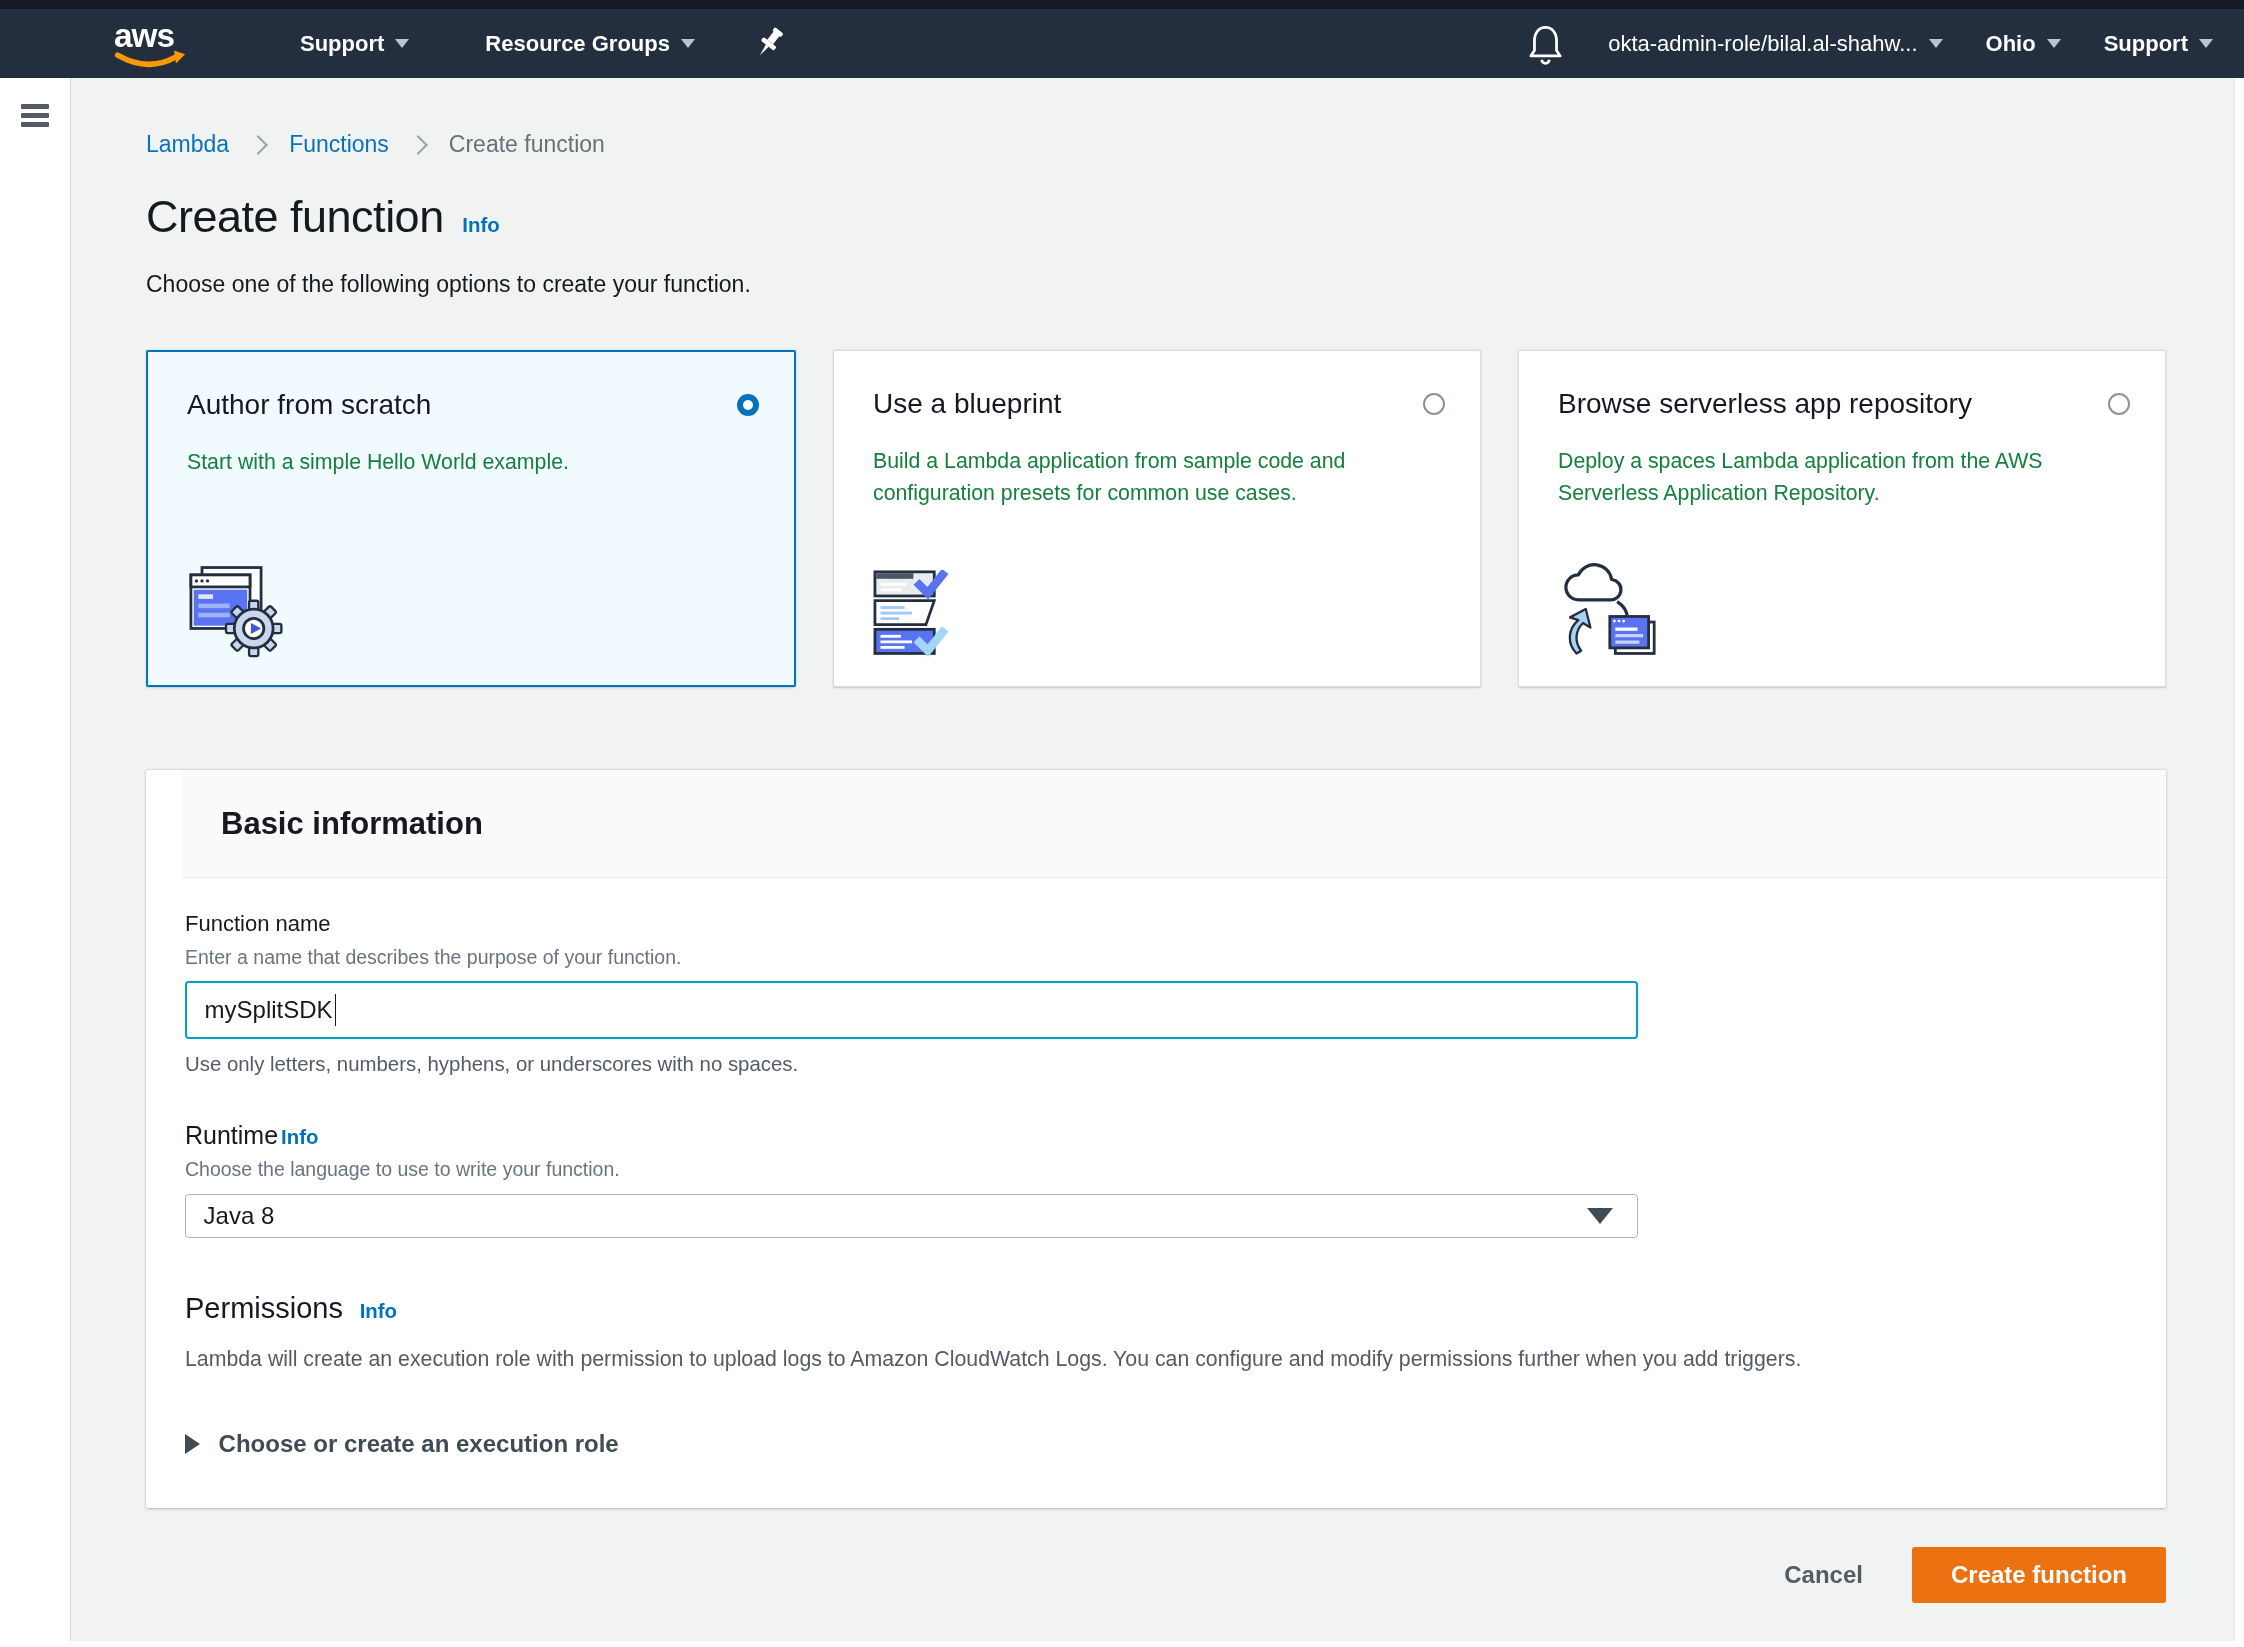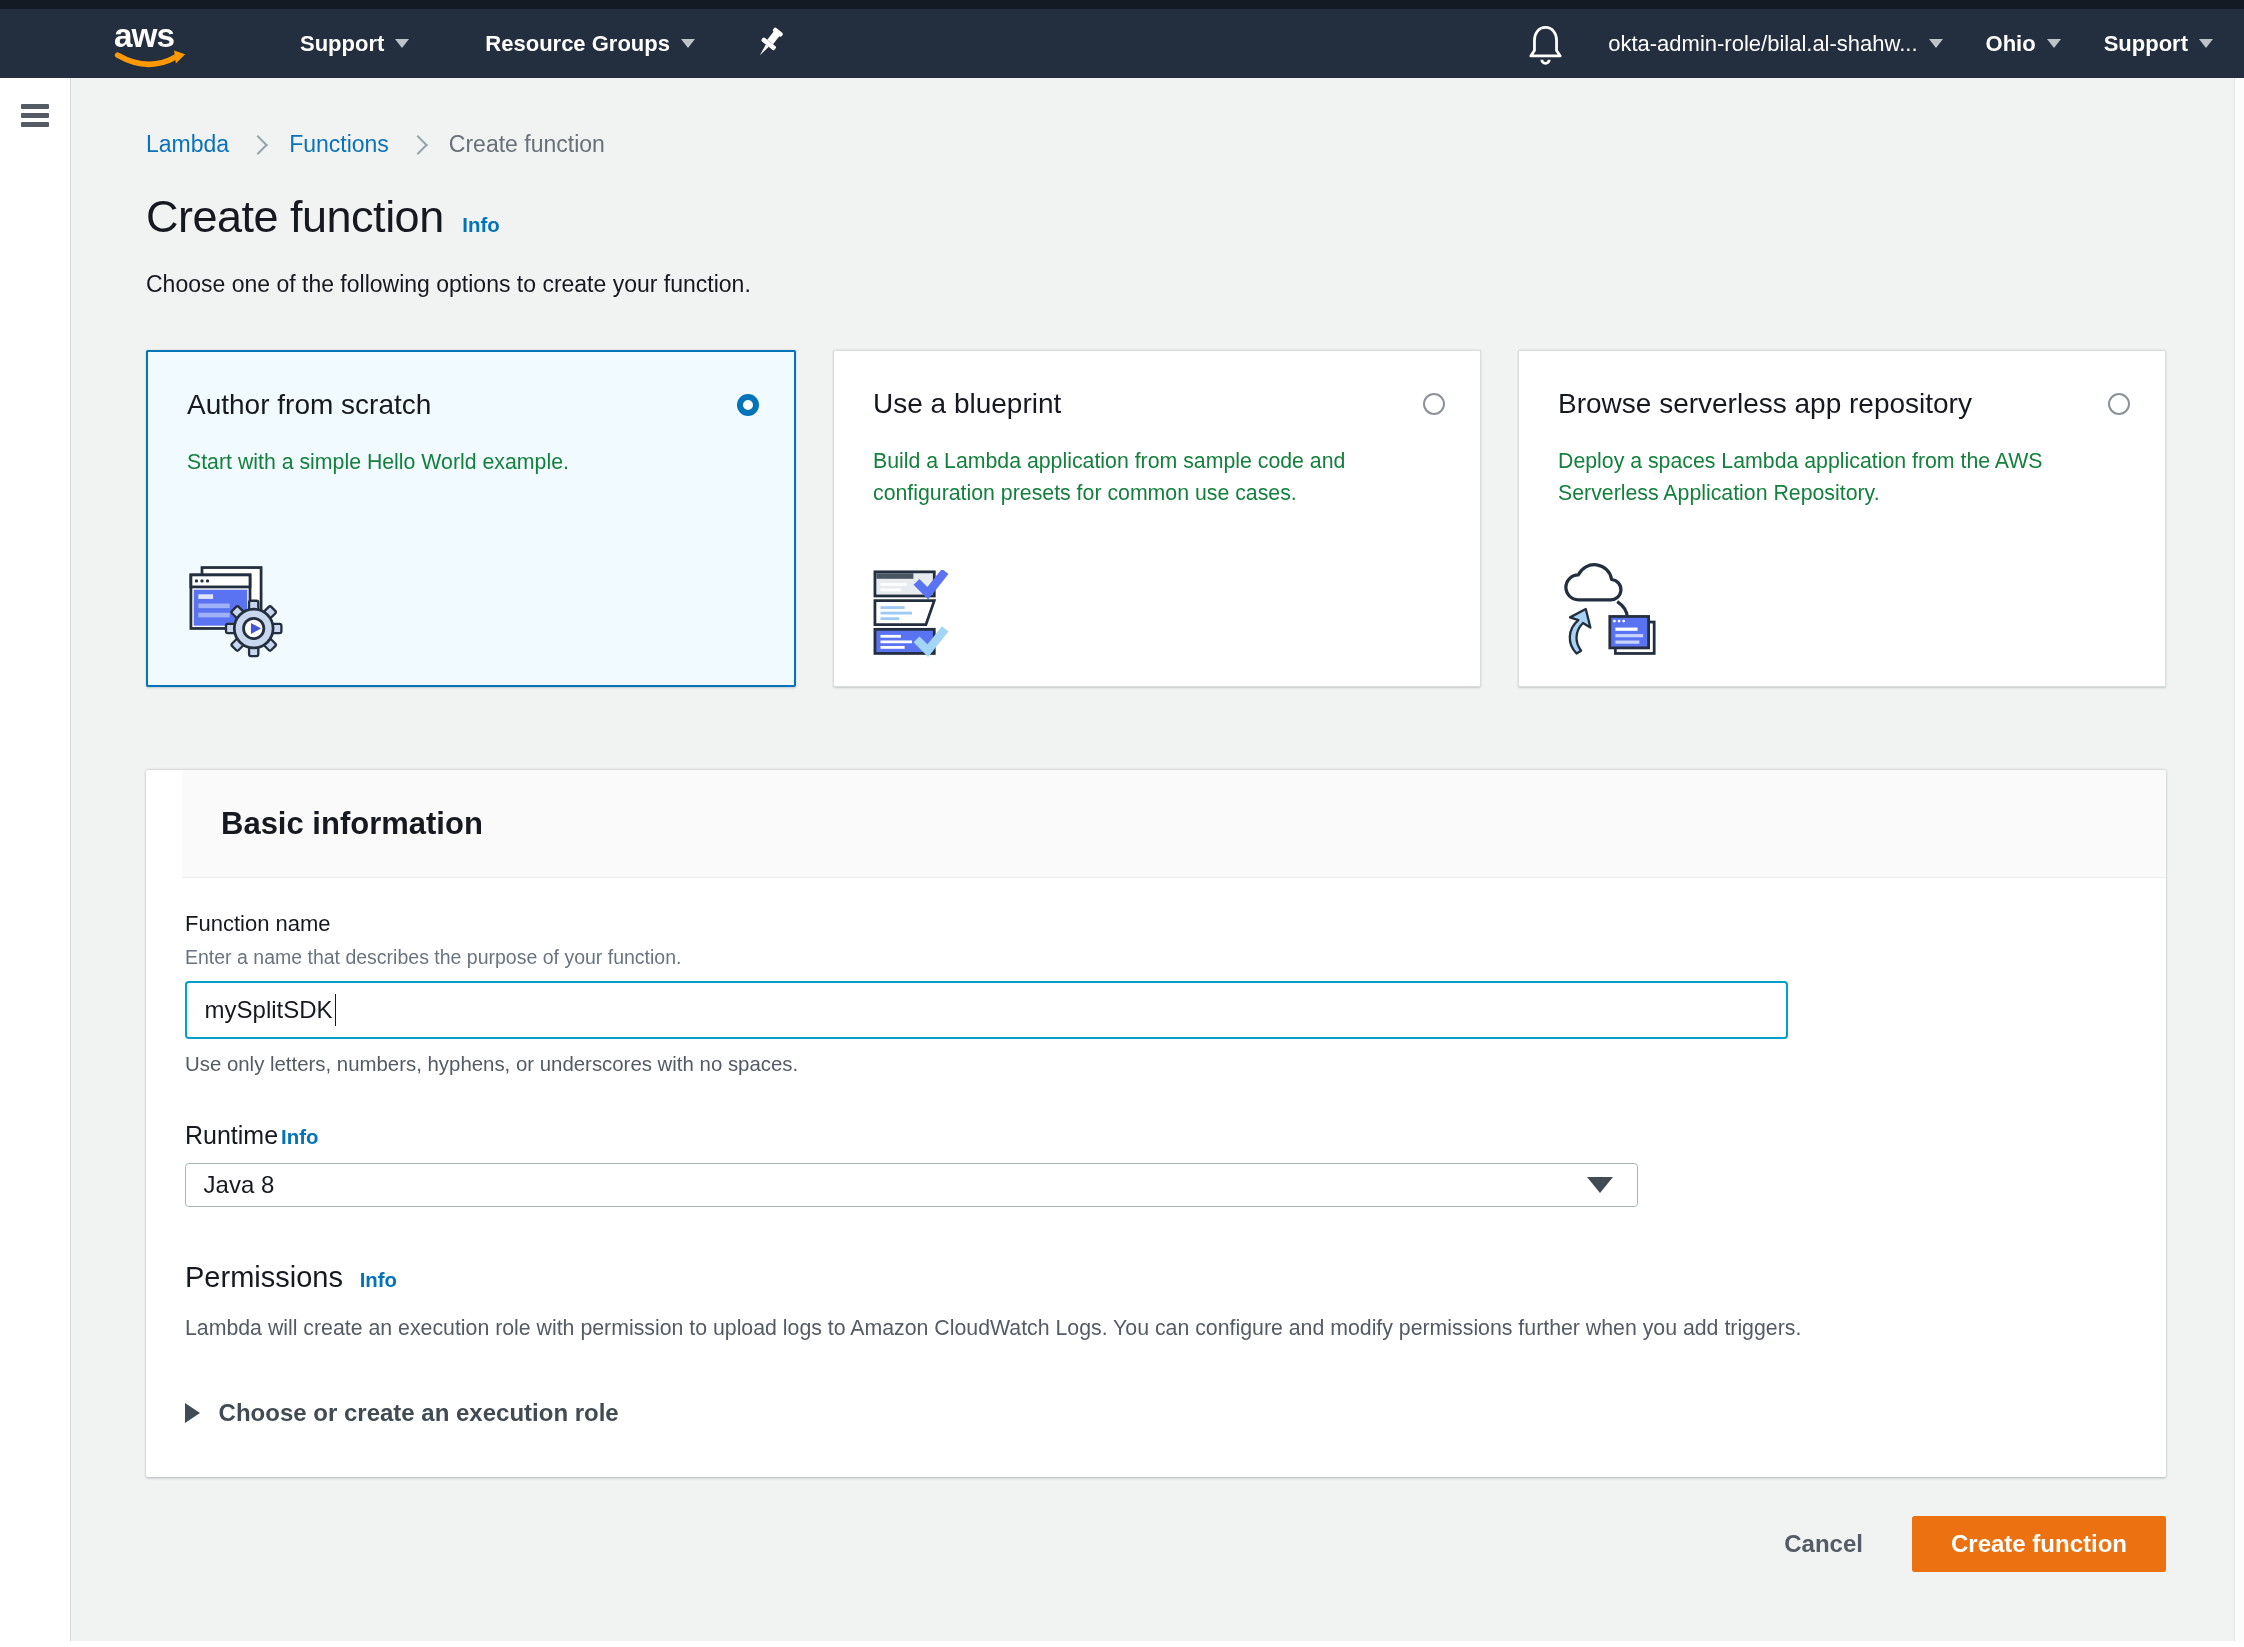--- a/index.html
+++ b/index.html
@@ -46,21 +46,21 @@
   .card-icon{position:absolute;left:39px;bottom:24px;}
   
   .panel{margin-top:83px;background:#fff;border-radius:1.9px;box-shadow:0 0.9px 2.8px rgba(0,28,36,.28);}
   .panel-header{height:83px;background:#fafafa;border-bottom:1.9px solid #eaeded;display:flex;align-items:center;padding:12px 39px;border-radius:1.9px 1.9px 0 0;margin-left:36px;}
   .panel-header h2{margin:0;font-size:31px;font-weight:bold;color:#16191f;}
   .panel-body{padding:33px 39px 50px 39px;}
   .label-row{display:flex;align-items:baseline;gap:3px;}
   .form-label{font-size:22px;color:#16191f;}
   .label-lg{font-size:25px;}
   .form-desc{margin-top:8.3px;font-size:19.5px;color:#697480;}
-  .text-input{margin-top:12px;width:1603px;height:58px;border:2.8px solid #00a1c9;border-radius:3.7px;background:#fff;display:flex;align-items:center;padding:0 17.6px;font-size:24px;color:#16191f;box-sizing:border-box;cursor:text;}
+  .text-input{margin-top:12px;width:1453px;height:58px;border:2.8px solid #00a1c9;border-radius:3.7px;background:#fff;display:flex;align-items:center;padding:0 17.6px;font-size:24px;color:#16191f;box-sizing:border-box;cursor:text;}
   .cursor-bar{width:1.9px;height:32px;background:#16191f;margin-left:1.9px;}
   .form-hint{margin-top:14px;font-size:20.4px;color:#545b64;}
   .runtime-block{margin-top:45px;}
   .select{margin-top:13px;width:1453px;height:44px;border:1.9px solid #a8b3b8;border-radius:3.7px;background:#fff;display:flex;align-items:center;justify-content:space-between;padding:0 24px 0 17.6px;font-size:24px;color:#16191f;box-sizing:border-box;cursor:pointer;}
   .select-caret{border-left:13px solid transparent;border-right:13px solid transparent;border-top:16.7px solid #414b53;}
   .permissions-block{margin-top:54px;}
   .h3{font-size:29px;font-weight:400;color:#16191f;display:flex;align-items:baseline;gap:16.7px;}
   .perm-desc{margin-top:22px;font-size:21.3px;color:#545b64;}
   .disclosure{margin-top:58px;display:flex;align-items:center;gap:18.6px;cursor:pointer;}
   .disc-triangle{border-top:10.2px solid transparent;border-bottom:10.2px solid transparent;border-left:15px solid #414b53;flex:none;}
@@ -256,20 +256,21 @@
           <span class="cursor-bar"></span>
         </div>
         <div class="form-hint">Use only letters, numbers, hyphens, or underscores with no spaces.</div>
       </div>
 
       <div class="runtime-block">
         <div class="label-row">
           <span class="form-label label-lg">Runtime</span>
           <span class="info-link" style="margin-left:0;">Info</span>
         </div>
+        <div class="form-desc">Choose the language to use to write your function.</div>
         <div class="select">
           <span>Java 8</span>
           <span class="select-caret"></span>
         </div>
       </div>
 
       <div class="permissions-block">
         <div class="h3">
           <span>Permissions</span>
           <span class="info-link" style="margin-left:0;">Info</span>

